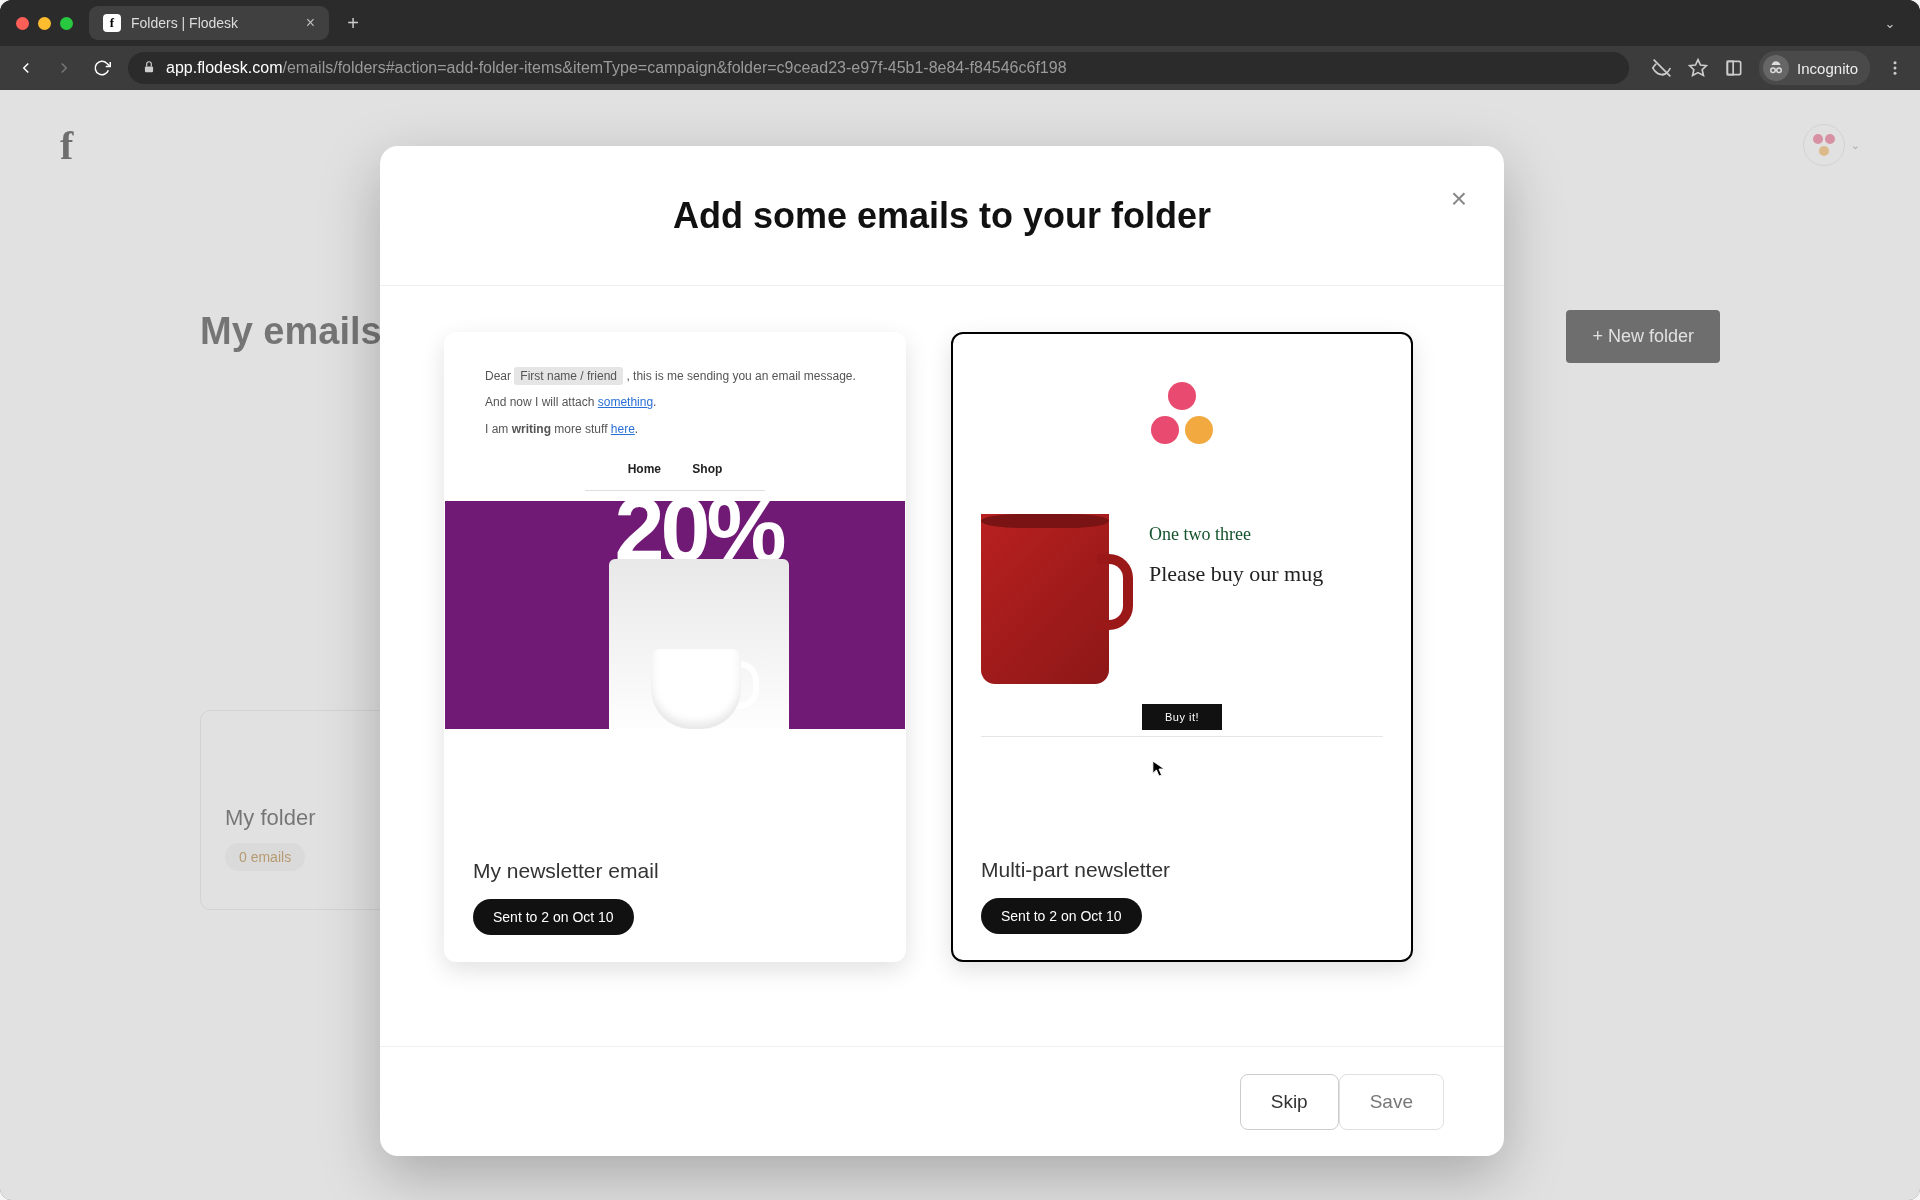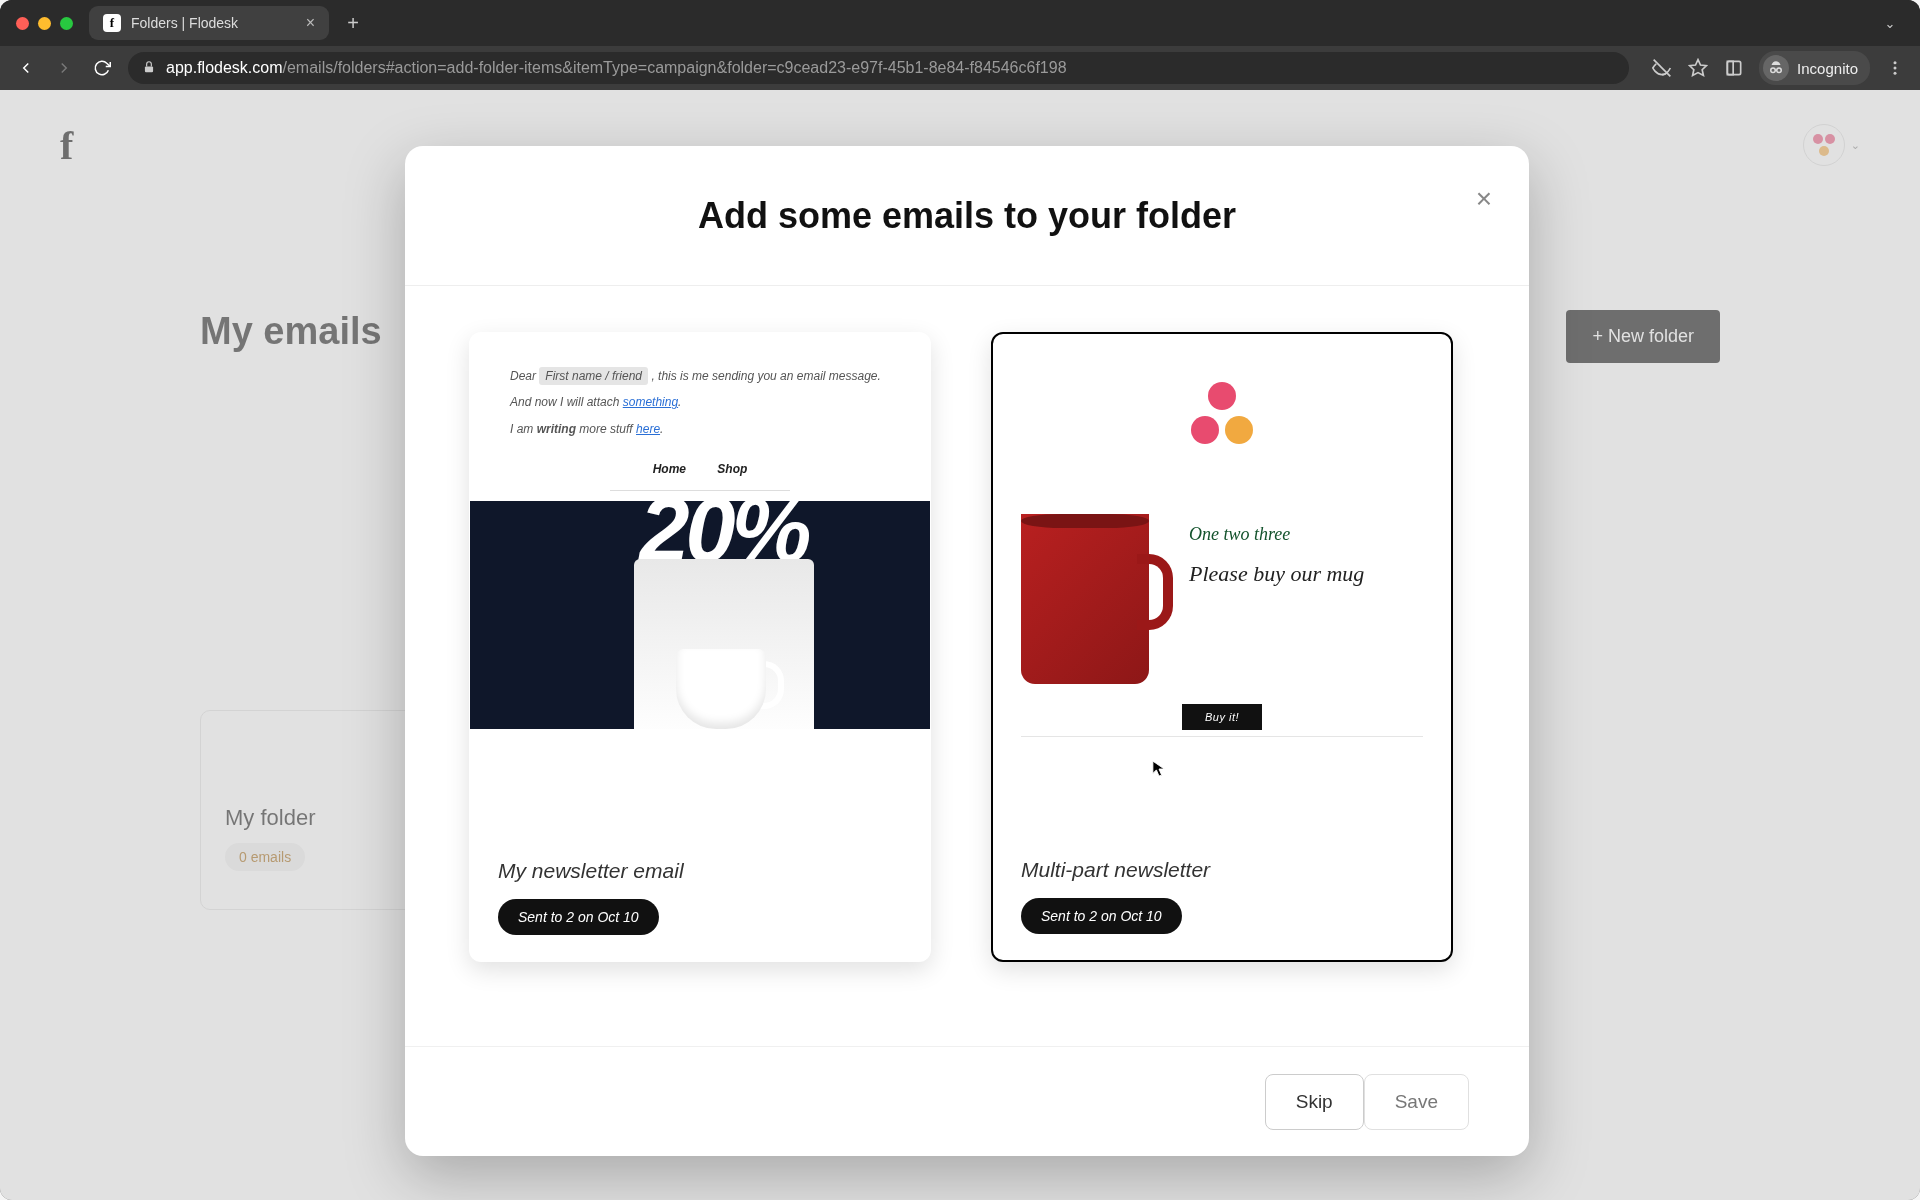--- a/index.html
+++ b/index.html
@@ -168,21 +168,21 @@
     display:inline-block;
     background:#efefef; color:#a16207;
     border-radius:14px;
     padding:6px 14px; font-size:14px;
   }
 
   
   .modal {
     position:absolute;
     z-index: 10;
-    left: 405px;
+    left: 380px;
     top: 56px;
     width: 1124px;
     height: 1010px;
     background:#fff;
     border-radius: 18px;
     box-shadow: 0 20px 60px rgba(0,0,0,0.25);
     display:flex;
     flex-direction:column;
     overflow:hidden;
   }
@@ -199,23 +199,22 @@
     position:absolute; right:30px; top:38px;
     width:30px; height:30px;
     color:#888; font-size:28px;
     display:flex; align-items:center; justify-content:center;
     cursor:pointer;
   }
   .modal-body {
     flex:1;
     padding: 46px 64px 20px;
     display:flex;
-    gap: 60px;
+    gap: 45px;
     overflow:auto;
-    font-style:italic;
   }
 
   .email-card {
     width: 462px;
     height: 630px;
     border-radius: 12px;
     box-shadow: 0 8px 24px rgba(0,0,0,.12);
     display:flex;
     flex-direction:column;
     overflow:hidden;
@@ -250,21 +249,21 @@
     font-size:12px;
     color:#222;
     font-weight:600;
   }
   .preview1-nav span { margin: 0 14px;}
   .preview1-nav-divider {
     width:180px; margin:0 auto 10px; height:1px; background:#ddd;
   }
   .preview1-hero {
     height: 228px;
-    background:#0f172a;
+    background:#701a75;
     position:relative;
     display:flex;
     align-items:center;
     justify-content:center;
     overflow:hidden;
     padding-left:47px;
   }
   .hero-num {
     position:absolute;
     color:#fff;

